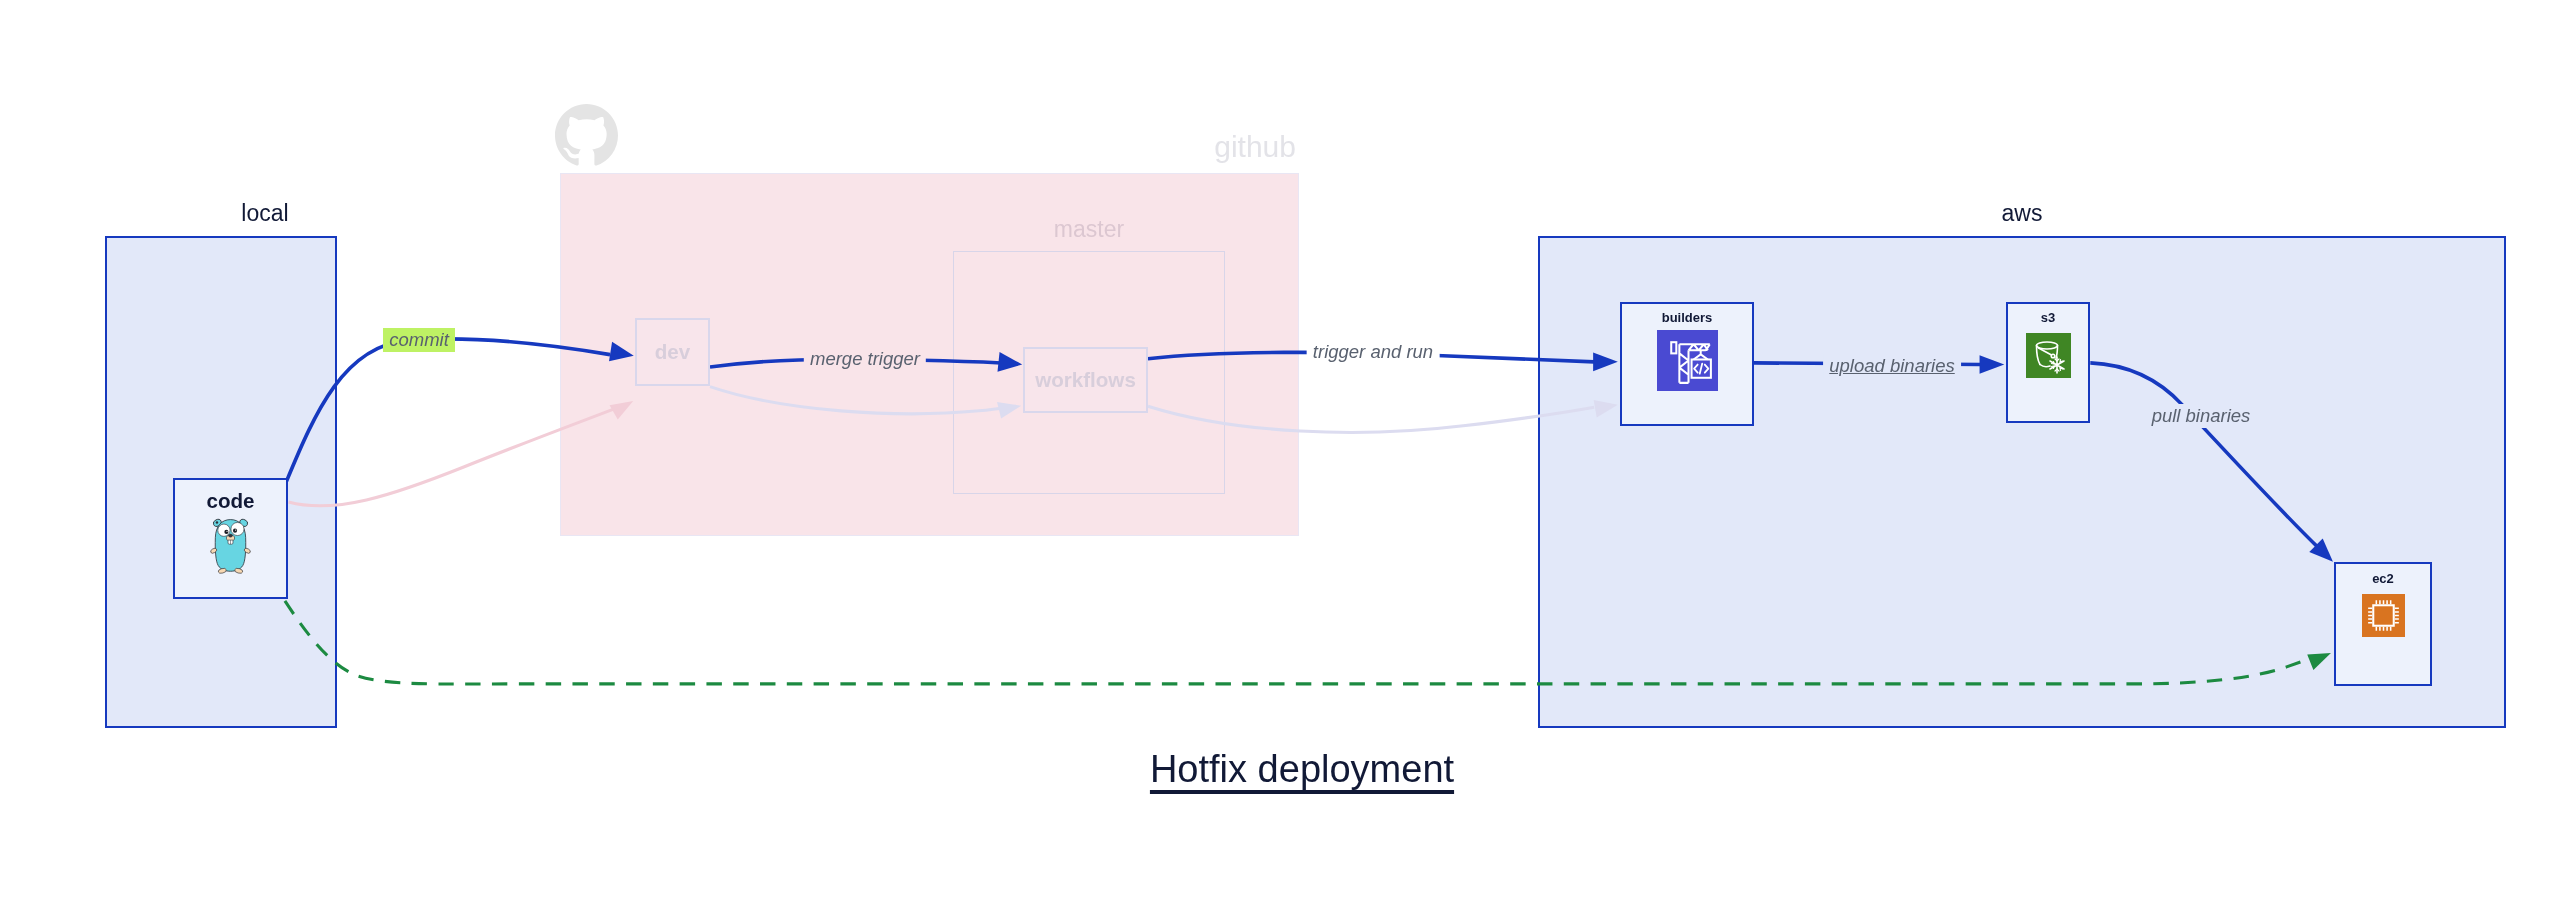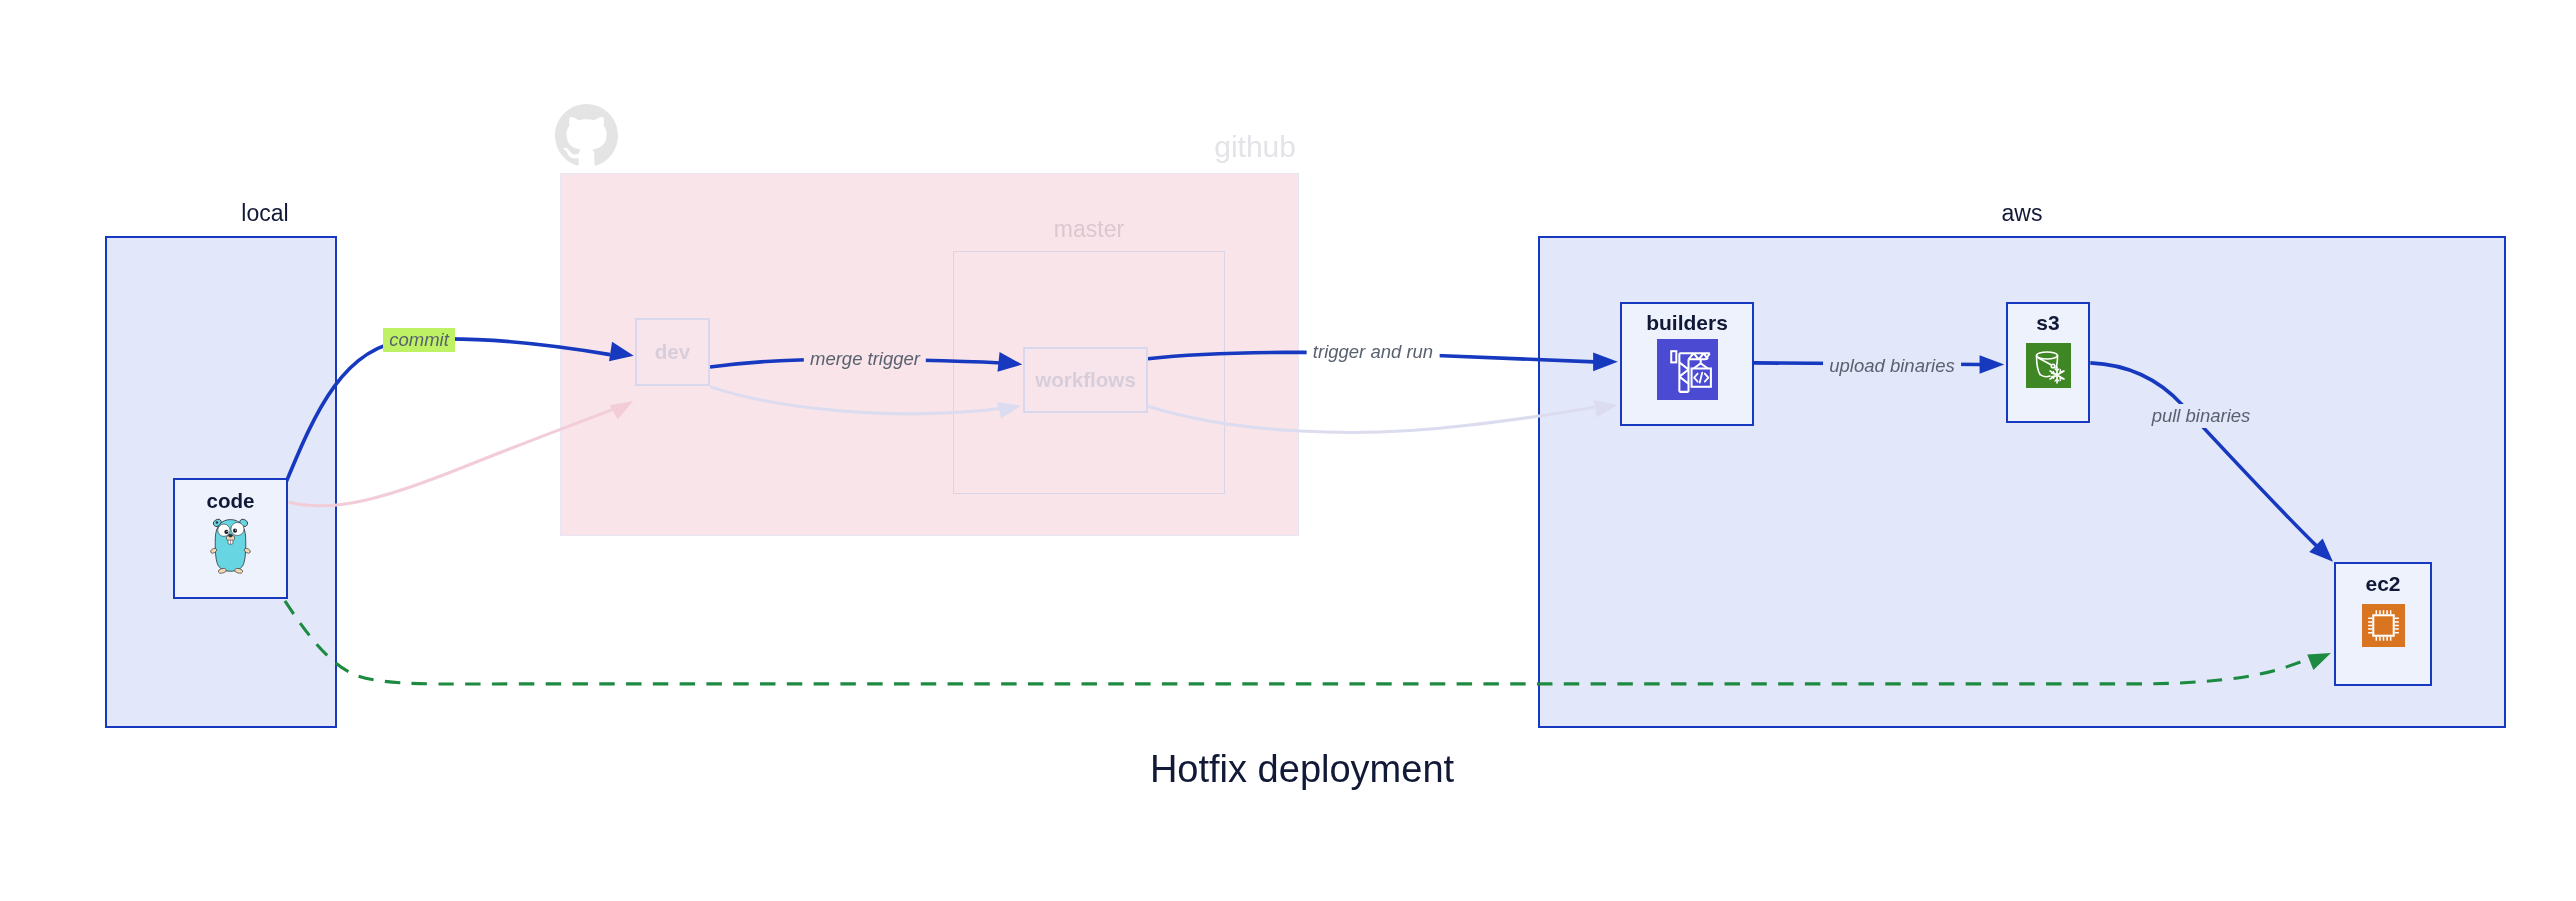--- a/index.html
+++ b/index.html
@@ -16,35 +16,35 @@
   .region-blue { border: 2.6px solid #1639bf; background: #e2e8f9; }
   .region-pink { border: 1px solid #e9e6f4; background: #f9e4e9; }
   .region-master { border: 1.5px solid #d8d5e9; background: transparent; }
   
   #edge-layer { position: absolute; left: 0; top: 0; z-index: 2; }
   
   .node { position: absolute; box-sizing: border-box; z-index: 3;
           display: flex; flex-direction: column; align-items: center; }
   .node-blue { border: 2.6px solid #1639bf; background: #edf2fc; }
   .node-faded { border: 2.1px solid #d9d7ec; background: #f8e5eb; justify-content: center; }
-  .node-label { font-size: 21px; font-weight: bold; color: #111936; line-height: 1.15; }
+  .node-label { font-size: 13px; font-weight: bold; color: #111936; line-height: 1.15; }
   .node-label-faded { font-size: 20.6px; font-weight: bold; color: #d8cedb; }
   
   .region-label { position: absolute; transform: translateX(-50%); z-index: 4;
                   font-size: 23px; color: #111936; white-space: nowrap; }
   .region-label-faded { position: absolute; z-index: 4; font-size: 23px;
                         color: #dcc7d1; transform: translateX(-50%); white-space: nowrap; }
   .github-word { position: absolute; z-index: 4; font-size: 30px; color: #e3e3e8;
                  transform: translateX(-100%); white-space: nowrap; }
   .edge-label { position: absolute; transform: translate(-50%, -50%); z-index: 4;
                 font-size: 18.5px; font-style: italic; color: #59616f;
                 padding: 1px 6.2px; white-space: nowrap; }
   .diagram-title { position: absolute; transform: translateX(-50%); z-index: 4;
                    font-size: 38px; color: #111936; white-space: nowrap;
-                   text-decoration-thickness: 4.1px;
+                   text-decoration: underline; text-decoration-thickness: 4.1px;
                    text-underline-offset: 7.7px; }
   .icon-box { display: block; }
 </style>
 </head>
 <body>
 
 <div class="region region-blue" style="left:105px; top:236px; width:232px; height:492px;"></div>
 
 <div class="region region-pink" style="left:560px; top:173px; width:739px; height:363px;"></div>
 
@@ -179,18 +179,18 @@
 <div class="region-label-faded" style="left:1089px; top:216px;">master</div>
 
 <div class="region-label" style="left:2022px; top:200px;">aws</div>
 
 <div class="edge-label" style="left:419px; top:340px; background:#bef264;">commit</div>
 
 <div class="edge-label" style="left:865px; top:359px; background:#f9e4e9;">merge trigger</div>
 
 <div class="edge-label" style="left:1373px; top:352px; background:#ffffff;">trigger and run</div>
 
-<div class="edge-label" style="left:1892px; top:366px; background:#e2e8f9;">upload binaries</div>
+<div class="edge-label" style="left:1892px; top:366px; background:#e2e8f9;text-decoration:underline;">upload binaries</div>
 
 <div class="edge-label" style="left:2201px; top:416px; background:#e2e8f9;">pull binaries</div>
 
 <div class="diagram-title" style="left:1302px; top:748px;">Hotfix deployment</div>
 
 
 </body></html>

